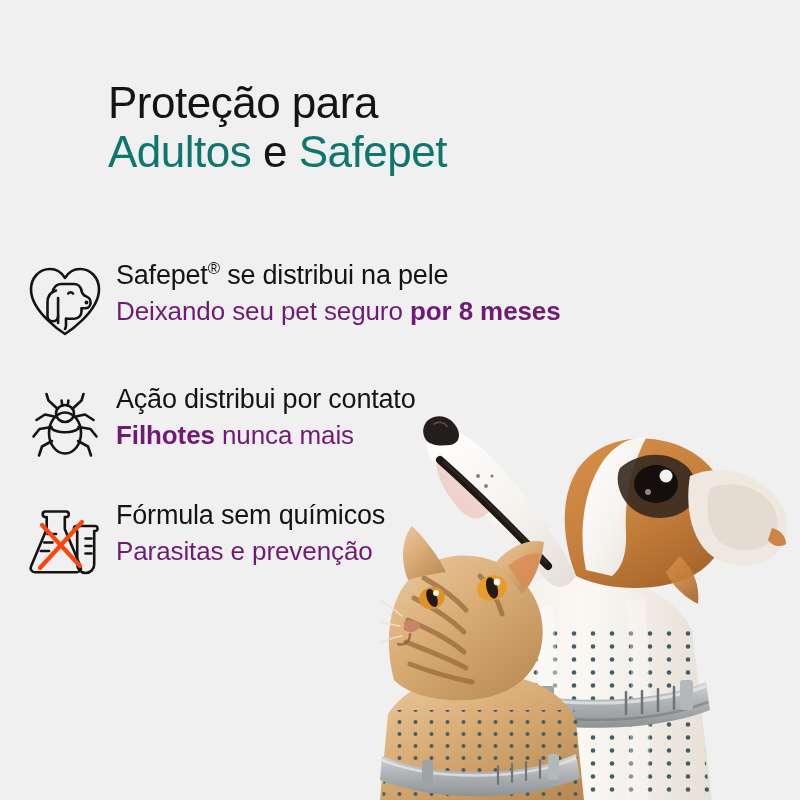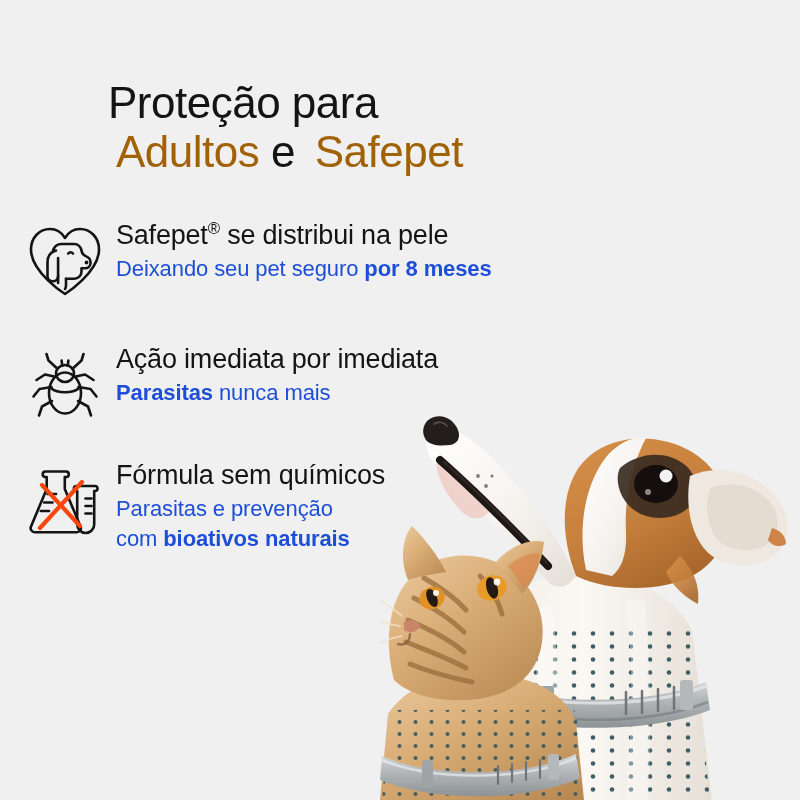--- a/index.html
+++ b/index.html
@@ -33,21 +33,21 @@
     line-height: 1.12;
     letter-spacing: -0.5px;
     z-index: 5;
   }
   .headline-line {
     font-size: 44px;
     font-weight: 400;
     white-space: nowrap;
   }
   .hl-dark  { color: #141414; }
-  .hl-orange{ color: #a16207; margin-left: 8px; }
+  .hl-orange{ color: #0f766e; }
 
   
   .features {
     position: absolute;
     left: 0;
     top: 218px;
     width: 800px;
     z-index: 5;
   }
   .feature {
@@ -69,36 +69,36 @@
   }
   .f-title {
     font-size: 27px;
     font-weight: 400;
     color: #141414;
     line-height: 1.32;
     letter-spacing: -0.2px;
     white-space: nowrap;
   }
   .f-sub {
-    font-size: 22px;
+    font-size: 26px;
     font-weight: 400;
-    color: #1d4ed8;
+    color: #701a75;
     line-height: 1.38;
     letter-spacing: -0.1px;
     white-space: nowrap;
   }
   .f-sub b { font-weight: 700; }
   .reg {
     font-size: 0.62em;
     vertical-align: super;
     line-height: 0;
   }
 
   
-  #feature-0 { margin-bottom: 40px; }
+  #feature-0 { margin-bottom: 40px; margin-top: 40px; }
   #feature-1 { margin-bottom: 32px; }
 
   
   .photo {
     position: absolute;
     right: 0;
     bottom: 0;
     width: 420px;
     height: 420px;
     z-index: 3;
@@ -164,22 +164,22 @@
           <path d="M26.5 41 L14.5 43 L8.5 50.5"></path>
           <path d="M53.5 41 L65.5 43 L71.5 50.5"></path>
 
           <path d="M27 55 L17 60.5 L14 69.5"></path>
           <path d="M53 55 L63 60.5 L66 69.5"></path>
 
           <path d="M26.5 42.5 C32 47.5 48 47.5 53.5 42.5"></path>
         </svg>
       </div>
       <div class="feature-text">
-        <div class="f-title">Ação imediata por imediata</div>
-        <div class="f-sub"><b>Parasitas</b><span> nunca mais</span></div>
+        <div class="f-title">Ação distribui por contato</div>
+        <div class="f-sub"><b>Filhotes</b><span> nunca mais</span></div>
       </div>
     </div>
 
     <div class="feature" id="feature-2">
       <div class="feature-icon">
         <svg width="80" height="80" viewBox="0 0 80 80" fill="none" stroke="#141414" stroke-width="2.6" stroke-linecap="round" stroke-linejoin="round">
 
           <path d="M20.5 9.5 L41 9.5 C42.6 9.5 43.8 10.7 43.8 12.3 C43.8 13.9 42.6 15.1 41 15.1 L39.8 15.1 L39.8 27 L55.5 64.5 C56.6 67.2 54.7 70.2 51.8 70.2 L9.7 70.2 C6.8 70.2 4.9 67.2 6 64.5 L21.7 27 L21.7 15.1 L20.5 15.1 C18.9 15.1 17.7 13.9 17.7 12.3 C17.7 10.7 18.9 9.5 20.5 9.5 Z"></path>
 
           <path d="M22.5 32 L31 32"></path>
@@ -194,21 +194,20 @@
 
           <g stroke="#f9460c" stroke-width="4.2">
             <path d="M15 66 L57 20"></path>
             <path d="M17 23 L55 64"></path>
           </g>
         </svg>
       </div>
       <div class="feature-text">
         <div class="f-title">Fórmula sem químicos</div>
         <div class="f-sub">Parasitas e prevenção</div>
-        <div class="f-sub"><span>com </span><b>bioativos naturais</b></div>
       </div>
     </div>
 
   </div>
 
   <div class="photo">
     <svg viewBox="0 0 420 420" xmlns="http://www.w3.org/2000/svg">
       <defs>
         <linearGradient id="dogFurW" x1="0" y1="0" x2="1" y2="1">
           <stop offset="0%" stop-color="#ffffff"></stop>

